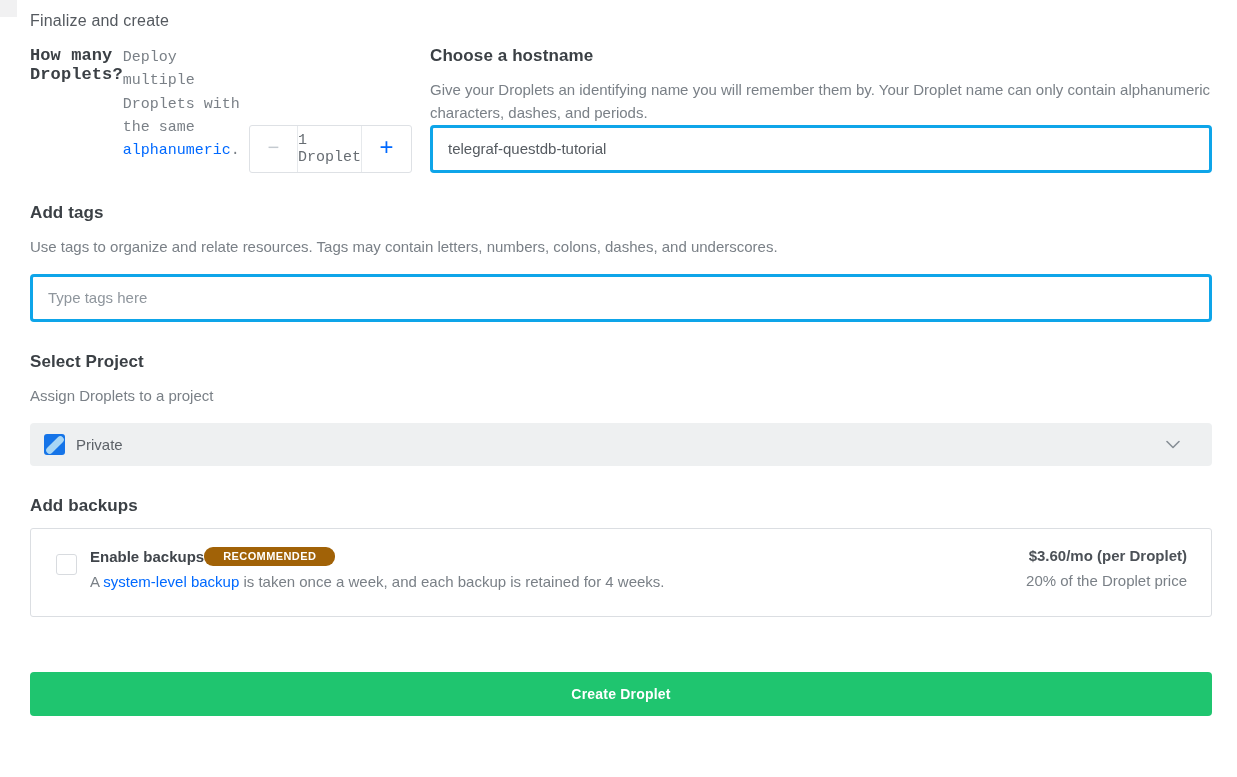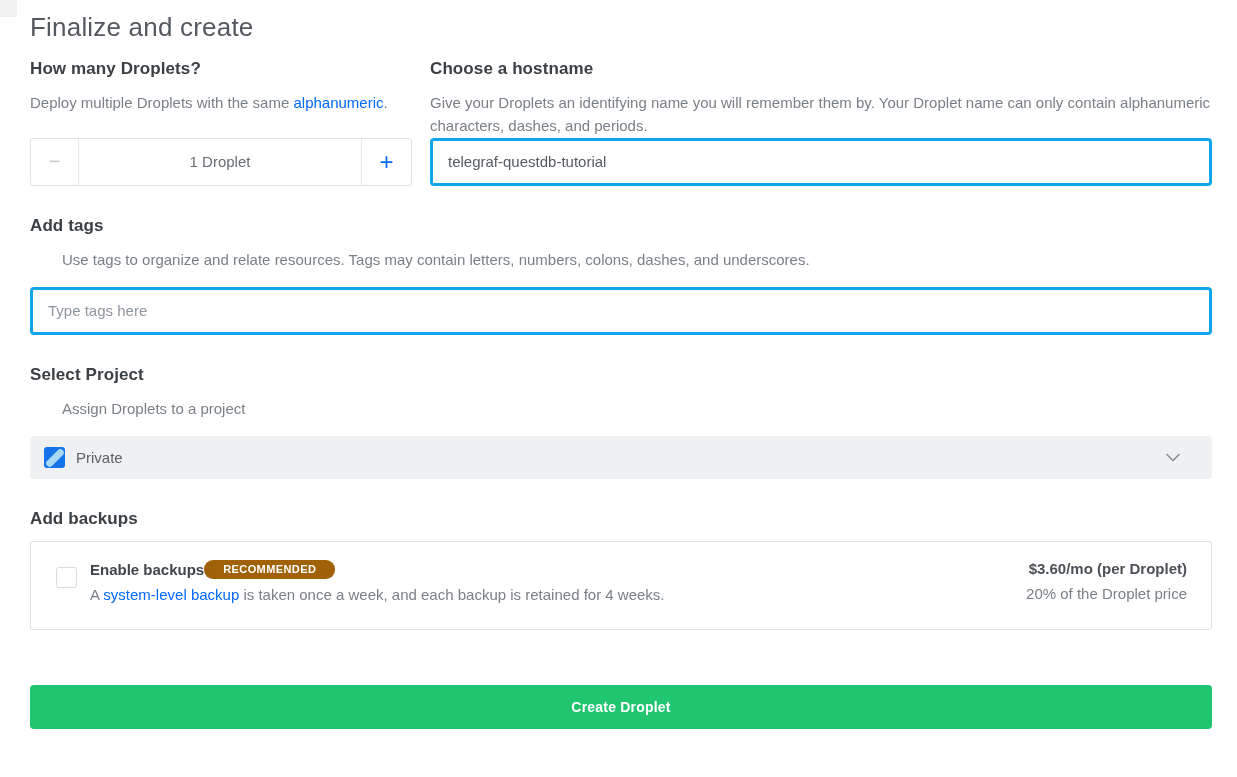--- a/index.html
+++ b/index.html
@@ -9,35 +9,35 @@
     position: relative; overflow: hidden;
     font-family: "Liberation Sans", "DejaVu Sans", sans-serif;
     color: #676d73;
   }
   .corner-artifact {
     position: absolute; left: 0; top: 0; width: 17px; height: 17px;
     background: #f1f1f2;
   }
   .container { padding: 12px 25px 0 30px; }
   .page-title {
-    font-size: 26px; font-weight: 400; color: #54595f;
+    font-size: 16px; font-weight: 400; color: #54595f;
     letter-spacing: 0.2px; margin-bottom: 16px;
   }
   h2.section-heading {
     font-size: 17px; font-weight: 700; color: #3b4045;
     margin-bottom: 12px; letter-spacing: 0.1px;
   }
   p.section-desc {
     font-size: 15px; color: #7a8087; line-height: 1.55;
   }
   a.inline-link { color: #0069ff; text-decoration: none; cursor: pointer; }
 
   
   .row-top { display: flex; gap: 18px; align-items: stretch; margin-bottom: 30px; }
-  .col-left  { width: 382px; display: flex; flex-direction: column; }
+  .col-left  { width: 382px; display: flex; flex-direction: row; font-family: Liberation Mono, monospace; }
   .col-right { flex: 1; display: flex; flex-direction: column; }
 
   
   .stepper {
     margin-top: auto; height: 48px;
     border: 1px solid #dee1e5; border-radius: 3px;
     display: flex; align-items: stretch; background: #fff;
   }
   .stepper .dec {
     width: 48px; display: flex; align-items: center; justify-content: center;
@@ -59,21 +59,21 @@
   input.text-input {
     width: 100%; height: 48px;
     border: 3px solid #0ea5e9; border-radius: 4px;
     padding: 0 15px; font-size: 15px; color: #565b61;
     font-family: Liberation Sans, sans-serif; outline: none; background: #fff;
   }
   input.text-input::placeholder { color: #8f969d; }
   .hostname-input { margin-top: auto; }
 
   .section { margin-bottom: 30px; }
-  .section .section-desc { margin-bottom: 16px; margin-left: 32px; }
+  .section .section-desc { margin-bottom: 16px; }
   .tags-input { height: 44px; }
 
   
   .project-select {
     height: 43px; background: #eef0f1; border-radius: 4px;
     display: flex; align-items: center; padding: 0 32px 0 14px;
     cursor: pointer;
   }
   .project-icon {
     width: 21px; height: 21px; background: #1574e8; border-radius: 3px;

